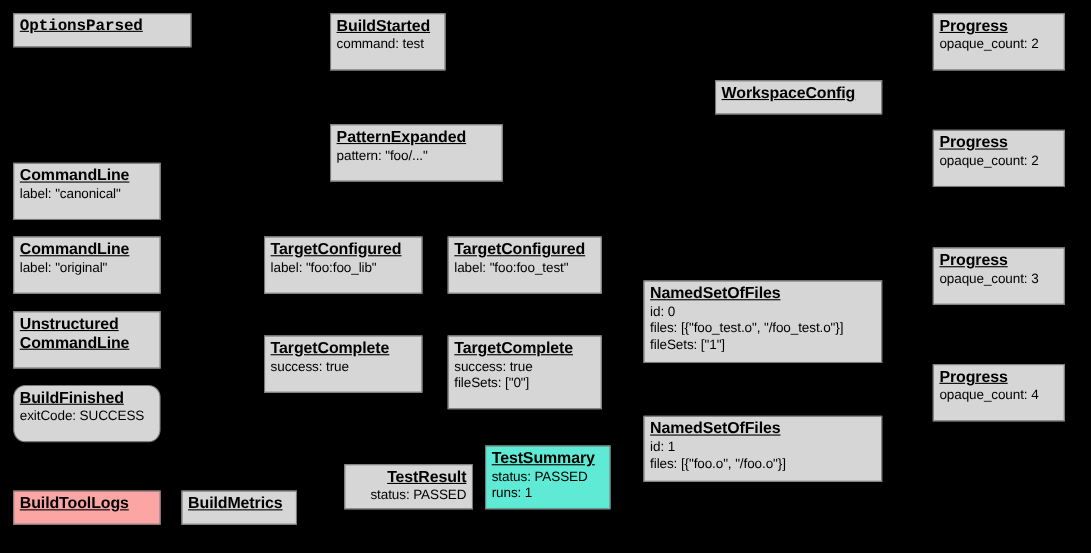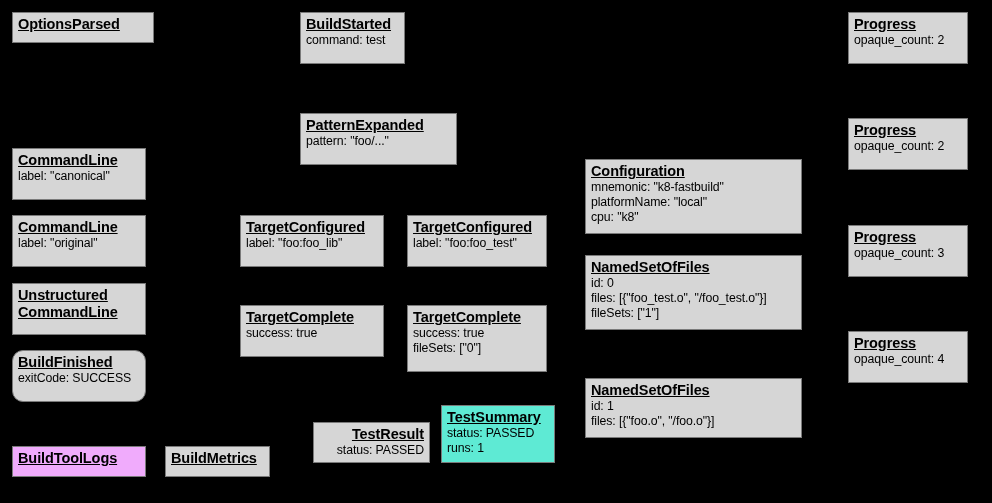--- a/index.html
+++ b/index.html
@@ -56,21 +56,21 @@
     color: #000000;
     line-height: 15px;
     white-space: nowrap;
     letter-spacing: -0.1px;
   }
 </style>
 </head>
 <body>
 
 <div id="canvas" style="background: rgb(0, 0, 0); width: 992px; height: 503px;">
-    <div class="node" style="left: 12px; top: 12px; width: 142px; height: 31px; background: rgb(214, 214, 214); border-color: rgb(122, 122, 122);">
+    <div class="node" style="left: 12px; top: 12px; width: 162px; height: 31px; background: rgb(214, 214, 214); border-color: rgb(122, 122, 122); font-family: Liberation Mono, monospace;">
       <span class="node-title">OptionsParsed</span>
     </div>
     <div class="node" style="left: 12px; top: 148px; width: 134px; height: 52px; background: rgb(214, 214, 214); border-color: rgb(122, 122, 122);">
       <span class="node-title">CommandLine</span>
       <span class="node-fields">
         <span class="node-field">label: "canonical"</span>
       </span>
     </div>
     <div class="node" style="left: 12px; top: 215px; width: 134px; height: 52px; background: rgb(214, 214, 214); border-color: rgb(122, 122, 122);">
       <span class="node-title">CommandLine</span>
@@ -80,21 +80,21 @@
     </div>
     <div class="node" style="left: 12px; top: 283px; width: 134px; height: 52px; background: rgb(214, 214, 214); border-color: rgb(122, 122, 122);">
       <span class="node-title wrap">Unstructured CommandLine</span>
     </div>
     <div class="node" style="left: 12px; top: 350px; width: 134px; height: 52px; background: rgb(214, 214, 214); border-color: rgb(122, 122, 122); border-radius: 11px;">
       <span class="node-title">BuildFinished</span>
       <span class="node-fields">
         <span class="node-field">exitCode: SUCCESS</span>
       </span>
     </div>
-    <div class="node" style="left: 12px; top: 446px; width: 134px; height: 31px; background: #f0abfc; border-color: rgb(122, 122, 122);">
+    <div class="node" style="left: 12px; top: 446px; width: 134px; height: 31px; background: #fca5a5; border-color: rgb(122, 122, 122);">
       <span class="node-title">BuildToolLogs</span>
     </div>
     <div class="node" style="left: 165px; top: 446px; width: 105px; height: 31px; background: rgb(214, 214, 214); border-color: rgb(122, 122, 122);">
       <span class="node-title">BuildMetrics</span>
     </div>
     <div class="node" style="left: 300px; top: 12px; width: 105px; height: 52px; background: rgb(214, 214, 214); border-color: rgb(122, 122, 122);">
       <span class="node-title">BuildStarted</span>
       <span class="node-fields">
         <span class="node-field">command: test</span>
       </span>
@@ -136,27 +136,22 @@
         <span class="node-field">status: PASSED</span>
       </span>
     </div>
     <div class="node" style="left: 441px; top: 405px; width: 114px; height: 58px; background: #5eead4; border-color: rgb(122, 122, 122);">
       <span class="node-title">TestSummary</span>
       <span class="node-fields">
         <span class="node-field">status: PASSED</span>
         <span class="node-field">runs: 1</span>
       </span>
     </div>
-    <div class="node" style="left: 585px; top: 159px; width: 217px; height: 75px; background: rgb(214, 214, 214); border-color: rgb(122, 122, 122);">
-      <span class="node-title">Configuration</span>
-      <span class="node-fields">
-        <span class="node-field">mnemonic: "k8-fastbuild"</span>
-        <span class="node-field">platformName: "local"</span>
-        <span class="node-field">cpu: "k8"</span>
-      </span>
+    <div class="node" style="left: 650px; top: 73px; width: 152px; height: 31px; background: rgb(214, 214, 214); border-color: rgb(122, 122, 122);">
+      <span class="node-title">WorkspaceConfig</span>
     </div>
     <div class="node" style="left: 585px; top: 255px; width: 217px; height: 75px; background: rgb(214, 214, 214); border-color: rgb(122, 122, 122);">
       <span class="node-title">NamedSetOfFiles</span>
       <span class="node-fields">
         <span class="node-field">id: 0</span>
         <span class="node-field">files: [{"foo_test.o", "/foo_test.o"}]</span>
         <span class="node-field">fileSets: ["1"]</span>
       </span>
     </div>
     <div class="node" style="left: 585px; top: 378px; width: 217px; height: 60px; background: rgb(214, 214, 214); border-color: rgb(122, 122, 122);">

